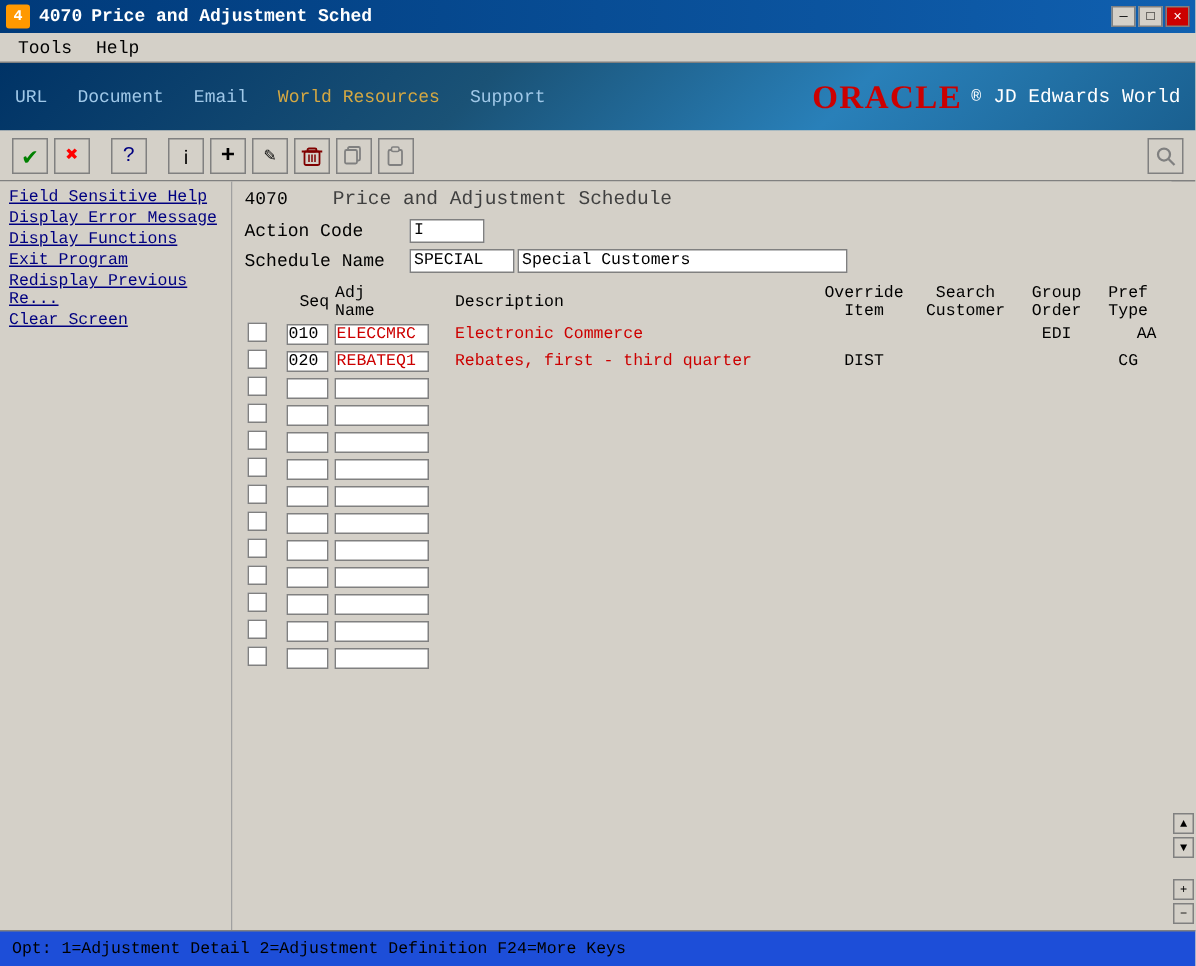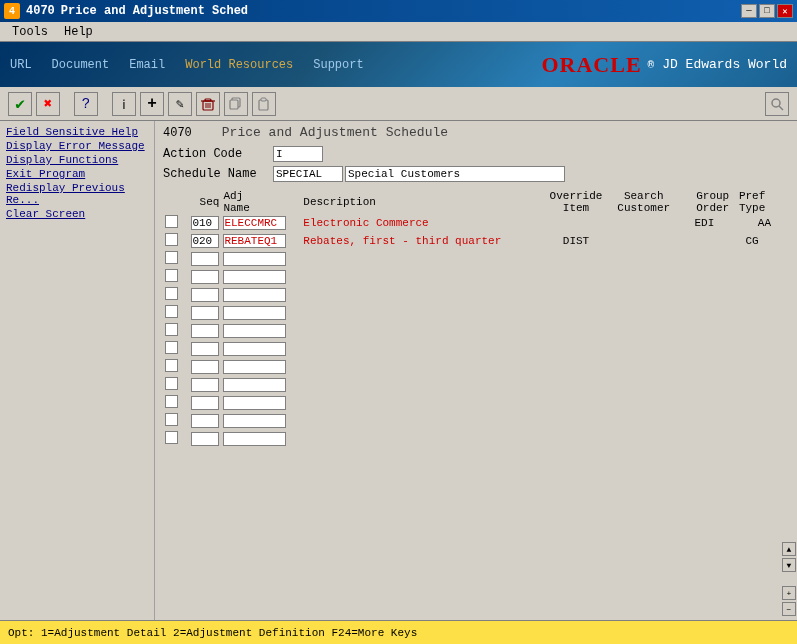--- a/index.html
+++ b/index.html
@@ -108,21 +108,21 @@
     .col-override { width: 55px; }
     .col-search { width: 55px; }
     .col-group { width: 45px; }
     .col-pref { width: 35px; }
 
     
     .grid-check { width: 13px; height: 13px; border: 1px solid #808080; background: white; display: inline-block; }
 
     
     #status-bar {
-      background: #fde047;
+      background: #1d4ed8;
       height: 24px;
       border-top: 1px solid #808080;
       display: flex;
       align-items: center;
       padding: 0 8px;
       font-size: 11px;
     }
 
     
     #scroll-area {
@@ -243,21 +243,21 @@
     <div id="grid-area">
       <table class="grid-table">
         <thead>
           <tr>
             <th class="col-o"></th>
             <th class="col-seq" style="text-align:right;">Seq</th>
             <th class="col-adj">Adj<br>Name</th>
             <th class="col-desc">Description</th>
             <th class="col-override" style="text-align:center;">Override<br>Item</th>
             <th class="col-search" style="text-align:center;">Search<br>Customer</th>
-            <th class="col-group" style="text-align:right;">Group<br>Order</th>
+            <th class="col-group" style="text-align:center;">Group<br>Order</th>
             <th class="col-pref" style="text-align:center;">Pref<br>Type</th>
           </tr>
         </thead>
         <tbody id="grid-body">
         <tr>
               <td class="col-o"><div class="grid-check"></div></td>
               <td class="col-seq" style="text-align: right;"><input class="input-cell" value="010" style="width: 28px;"></td>
               <td class="col-adj"><input class="input-cell" value="ELECCMRC" style="width: 63px; color: rgb(204, 0, 0);"></td>
               <td class="col-desc" style="color: rgb(204, 0, 0);">Electronic Commerce</td>
               <td class="col-override" style="text-align: center;"></td>

